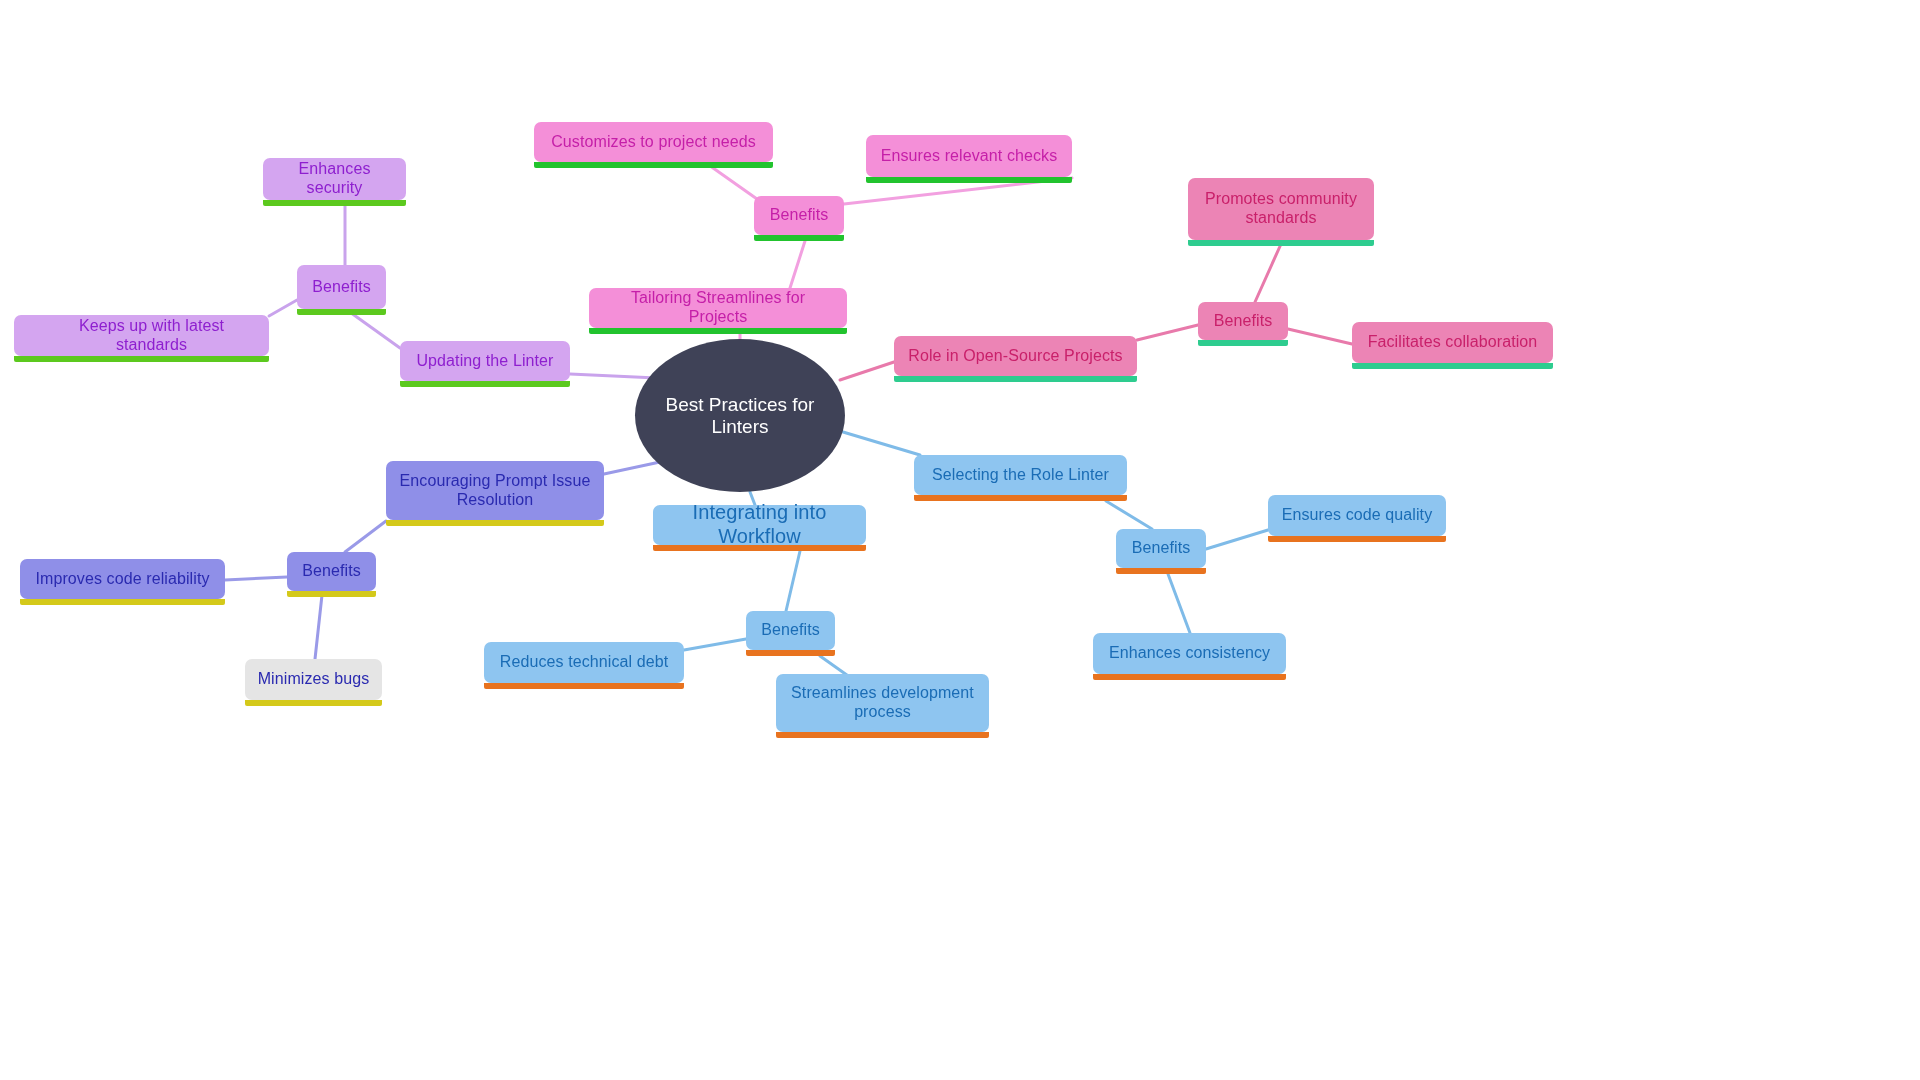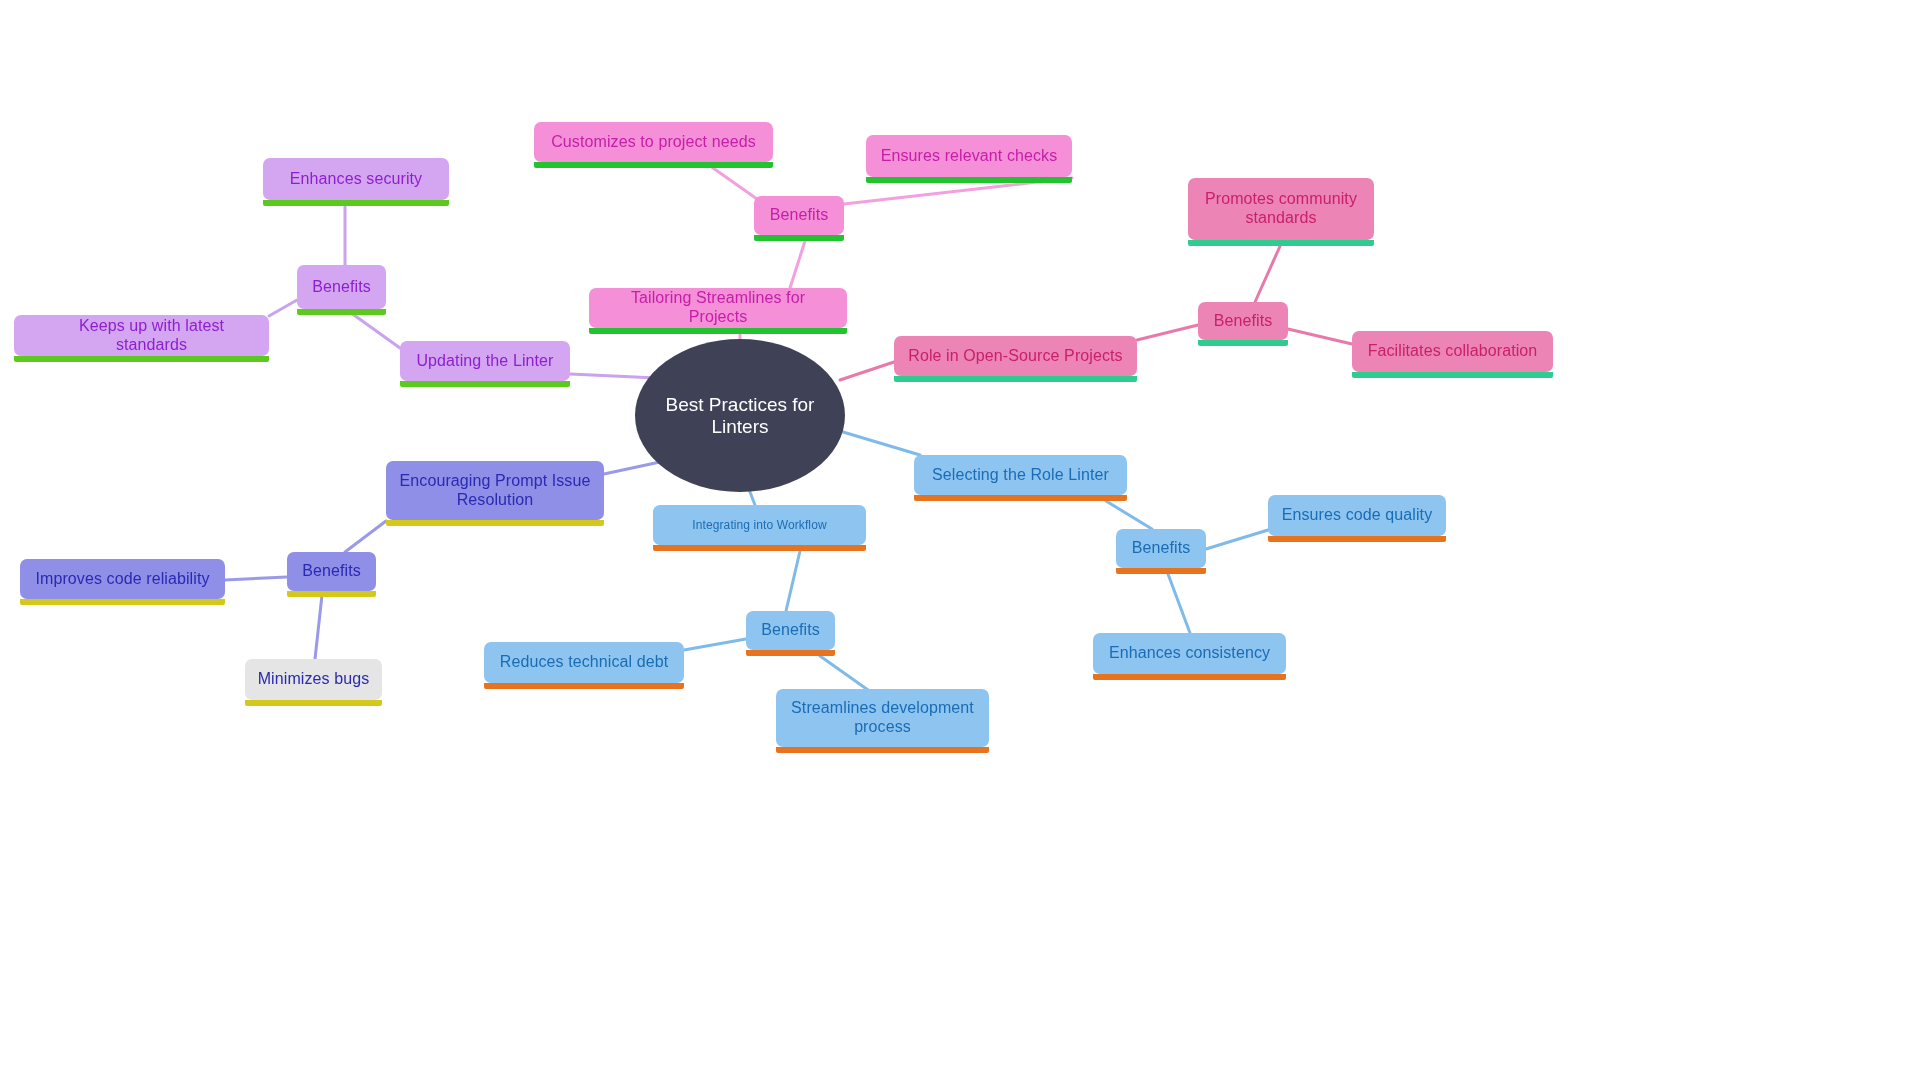--- a/index.html
+++ b/index.html
@@ -85,21 +85,21 @@
       <line x1="750" y1="492" x2="755" y2="505" stroke="#7fbbe8" stroke-width="3" stroke-linecap="round"></line>
       <line x1="800" y1="551" x2="786" y2="611" stroke="#7fbbe8" stroke-width="3" stroke-linecap="round"></line>
       <line x1="746" y1="639" x2="684" y2="650" stroke="#7fbbe8" stroke-width="3" stroke-linecap="round"></line>
       <line x1="820" y1="656" x2="885" y2="702" stroke="#7fbbe8" stroke-width="3" stroke-linecap="round"></line>
       <line x1="660" y1="462" x2="604" y2="474" stroke="#9a9ae8" stroke-width="3" stroke-linecap="round"></line>
       <line x1="386" y1="521" x2="345" y2="552" stroke="#9a9ae8" stroke-width="3" stroke-linecap="round"></line>
       <line x1="287" y1="577" x2="225" y2="580" stroke="#9a9ae8" stroke-width="3" stroke-linecap="round"></line>
       <line x1="322" y1="595" x2="315" y2="659" stroke="#9a9ae8" stroke-width="3" stroke-linecap="round"></line>
     </svg>
   <div id="node-layer">
-      <div class="node" style="left: 263px; top: 158px; width: 186px; height: 42px; font-size: 16px; background: rgb(212, 165, 240); color: rgb(142, 31, 207); --accent: #5cc91e;">
+      <div class="node" style="left: 263px; top: 158px; width: 143px; height: 42px; font-size: 16px; background: rgb(212, 165, 240); color: rgb(142, 31, 207); --accent: #5cc91e;">
         <span class="node-label">Enhances security</span>
       </div>
       <div class="node" style="left: 297px; top: 265px; width: 89px; height: 44px; font-size: 16px; background: rgb(212, 165, 240); color: rgb(142, 31, 207); --accent: #5cc91e;">
         <span class="node-label">Benefits</span>
       </div>
       <div class="node" style="left: 14px; top: 315px; width: 255px; height: 41px; font-size: 16px; background: rgb(212, 165, 240); color: rgb(142, 31, 207); padding-left: 32px; --accent: #5cc91e;">
         <span class="node-label">Keeps up with latest standards</span>
       </div>
       <div class="node" style="left: 400px; top: 341px; width: 170px; height: 40px; font-size: 16px; background: rgb(212, 165, 240); color: rgb(142, 31, 207); --accent: #5cc91e;">
         <span class="node-label">Updating the Linter</span>
@@ -115,48 +115,48 @@
       </div>
       <div class="node" style="left: 589px; top: 288px; width: 258px; height: 40px; font-size: 16px; background: rgb(244, 143, 216); color: rgb(197, 31, 168); --accent: #22c32e;">
         <span class="node-label">Tailoring Streamlines for Projects</span>
       </div>
       <div class="node" style="left: 1188px; top: 178px; width: 186px; height: 62px; font-size: 16px; background: rgb(236, 132, 181); color: rgb(201, 32, 106); --accent: #2ecc8f;">
         <span class="node-label">Promotes community standards</span>
       </div>
       <div class="node" style="left: 1198px; top: 302px; width: 90px; height: 38px; font-size: 16px; background: rgb(236, 132, 181); color: rgb(201, 32, 106); --accent: #2ecc8f;">
         <span class="node-label">Benefits</span>
       </div>
-      <div class="node" style="left: 1352px; top: 331px; width: 201px; height: 41px; font-size: 16px; background: rgb(236, 132, 181); color: rgb(201, 32, 106); --accent: #2ecc8f;">
+      <div class="node" style="left: 1352px; top: 322px; width: 201px; height: 41px; font-size: 16px; background: rgb(236, 132, 181); color: rgb(201, 32, 106); --accent: #2ecc8f;">
         <span class="node-label">Facilitates collaboration</span>
       </div>
       <div class="node" style="left: 894px; top: 336px; width: 243px; height: 40px; font-size: 16px; background: rgb(236, 132, 181); color: rgb(201, 32, 106); --accent: #2ecc8f;">
         <span class="node-label">Role in Open-Source Projects</span>
       </div>
       <div class="node" style="left: 914px; top: 455px; width: 213px; height: 40px; font-size: 16px; background: rgb(142, 197, 240); color: rgb(26, 108, 181); --accent: #e8731f;">
         <span class="node-label">Selecting the Role Linter</span>
       </div>
       <div class="node" style="left: 1268px; top: 495px; width: 178px; height: 41px; font-size: 16px; background: rgb(142, 197, 240); color: rgb(26, 108, 181); --accent: #e8731f;">
         <span class="node-label">Ensures code quality</span>
       </div>
       <div class="node" style="left: 1116px; top: 529px; width: 90px; height: 39px; font-size: 16px; background: rgb(142, 197, 240); color: rgb(26, 108, 181); --accent: #e8731f;">
         <span class="node-label">Benefits</span>
       </div>
       <div class="node" style="left: 1093px; top: 633px; width: 193px; height: 41px; font-size: 16px; background: rgb(142, 197, 240); color: rgb(26, 108, 181); --accent: #e8731f;">
         <span class="node-label">Enhances consistency</span>
       </div>
-      <div class="node" style="left: 653px; top: 505px; width: 213px; height: 40px; font-size: 12px; background: rgb(142, 197, 240); color: rgb(26, 108, 181); --accent: #e8731f;">
+      <div class="node" style="left: 653px; top: 505px; width: 213px; height: 40px; font-size: 20px; background: rgb(142, 197, 240); color: rgb(26, 108, 181); --accent: #e8731f;">
         <span class="node-label">Integrating into Workflow</span>
       </div>
       <div class="node" style="left: 746px; top: 611px; width: 89px; height: 39px; font-size: 16px; background: rgb(142, 197, 240); color: rgb(26, 108, 181); --accent: #e8731f;">
         <span class="node-label">Benefits</span>
       </div>
       <div class="node" style="left: 484px; top: 642px; width: 200px; height: 41px; font-size: 16px; background: rgb(142, 197, 240); color: rgb(26, 108, 181); --accent: #e8731f;">
         <span class="node-label">Reduces technical debt</span>
       </div>
-      <div class="node" style="left: 776px; top: 689px; width: 213px; height: 58px; font-size: 16px; background: rgb(142, 197, 240); color: rgb(26, 108, 181); --accent: #e8731f;">
+      <div class="node" style="left: 776px; top: 674px; width: 213px; height: 58px; font-size: 16px; background: rgb(142, 197, 240); color: rgb(26, 108, 181); --accent: #e8731f;">
         <span class="node-label">Streamlines development process</span>
       </div>
       <div class="node" style="left: 386px; top: 461px; width: 218px; height: 59px; font-size: 16px; background: rgb(143, 143, 232); color: rgb(42, 42, 176); padding-left: 12px; --accent: #d4c91a;">
         <span class="node-label">Encouraging Prompt Issue Resolution</span>
       </div>
       <div class="node" style="left: 287px; top: 552px; width: 89px; height: 39px; font-size: 16px; background: rgb(143, 143, 232); color: rgb(42, 42, 176); --accent: #d4c91a;">
         <span class="node-label">Benefits</span>
       </div>
       <div class="node" style="left: 20px; top: 559px; width: 205px; height: 40px; font-size: 16px; background: rgb(143, 143, 232); color: rgb(42, 42, 176); --accent: #d4c91a;">
         <span class="node-label">Improves code reliability</span>

